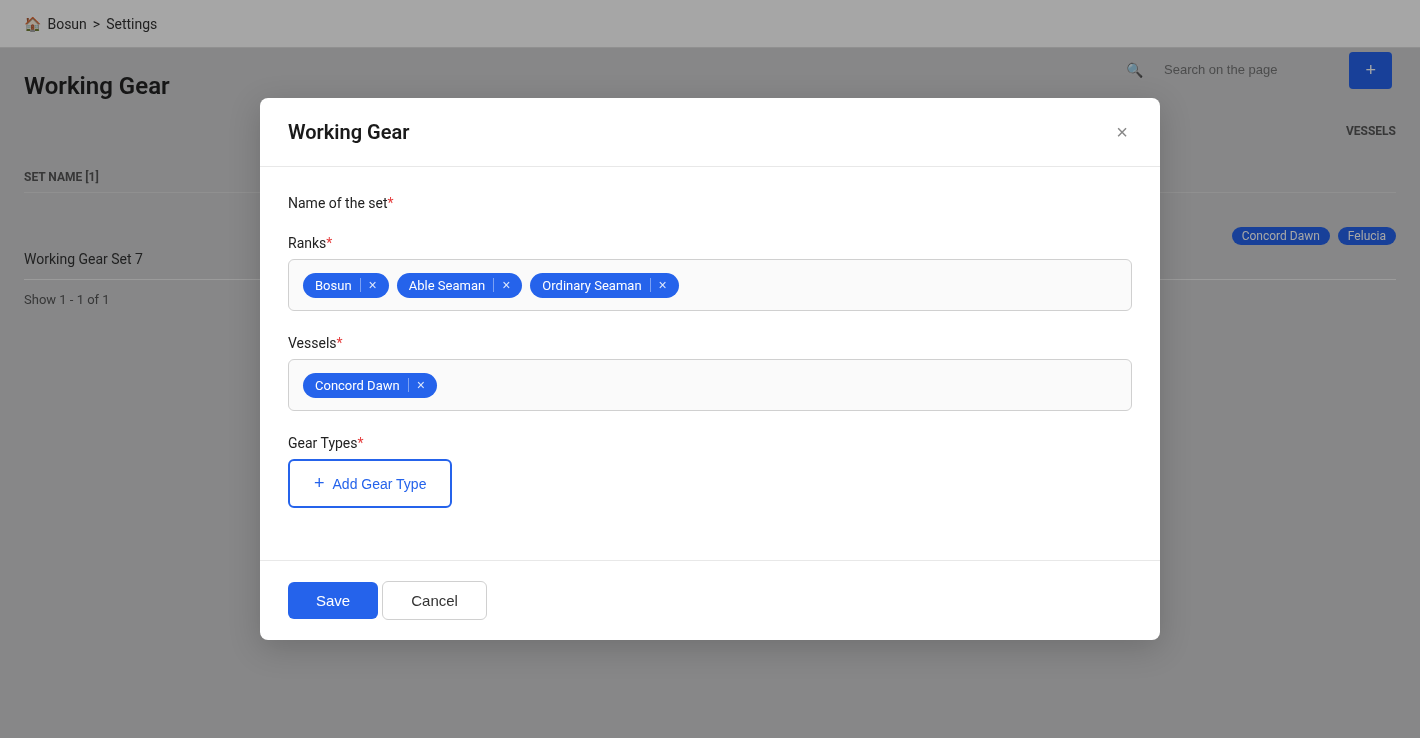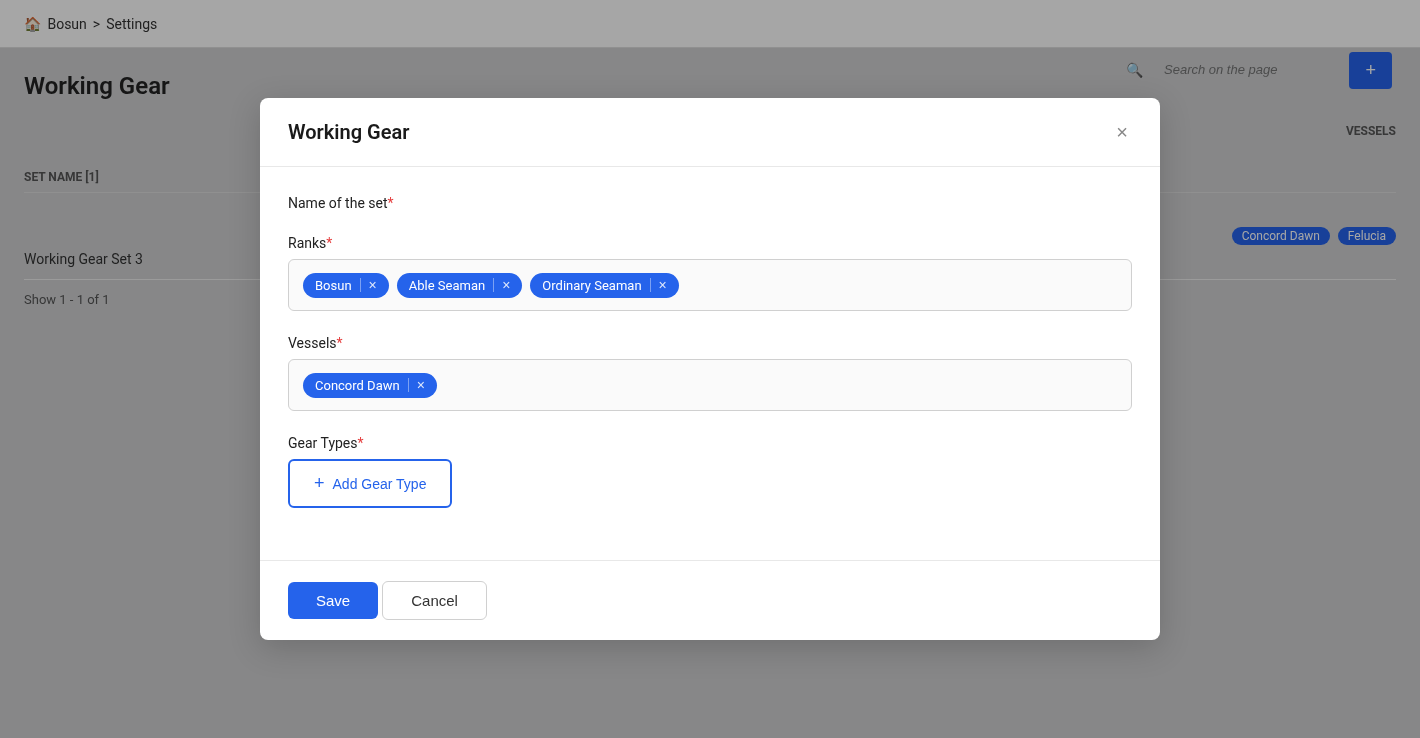--- a/index.html
+++ b/index.html
@@ -93,21 +93,20 @@
       color: #555;
     }
 
     .bg-search-input {
       border: 1px solid #ccc;
       border-radius: 4px;
       padding: 6px 12px;
       font-size: 13px;
       width: 200px;
       color: #aaa;
-      font-style: italic;
     }
 
     .bg-add-btn {
       background: #2563eb;
       color: #fff;
       border: none;
       border-radius: 4px;
       padding: 8px 16px;
       font-size: 18px;
       cursor: pointer;
@@ -297,21 +296,21 @@
 
 <div class="bg-content">
   <div class="bg-page-title">Working Gear</div>
 
   <div class="bg-table-header">
     <div class="bg-set-name-col">SET NAME [1]</div>
     <div style="margin-left:auto;">VESSELS</div>
   </div>
 
   <div class="bg-table-row">
-    <div class="bg-set-name-col">Working Gear Set 3</div>
+    <div class="bg-set-name-col">Working Gear Set 7</div>
     <div class="bg-vessels-col">
       <span class="bg-badge">Concord Dawn</span>
       <span class="bg-badge">Felucia</span>
     </div>
   </div>
 
   <div class="bg-pagination">Show 1 - 1 of 1</div>
 </div>
 
 <div style="position:absolute; top:56px; right:88px; z-index:2; display:flex; align-items:center; gap:8px;">

